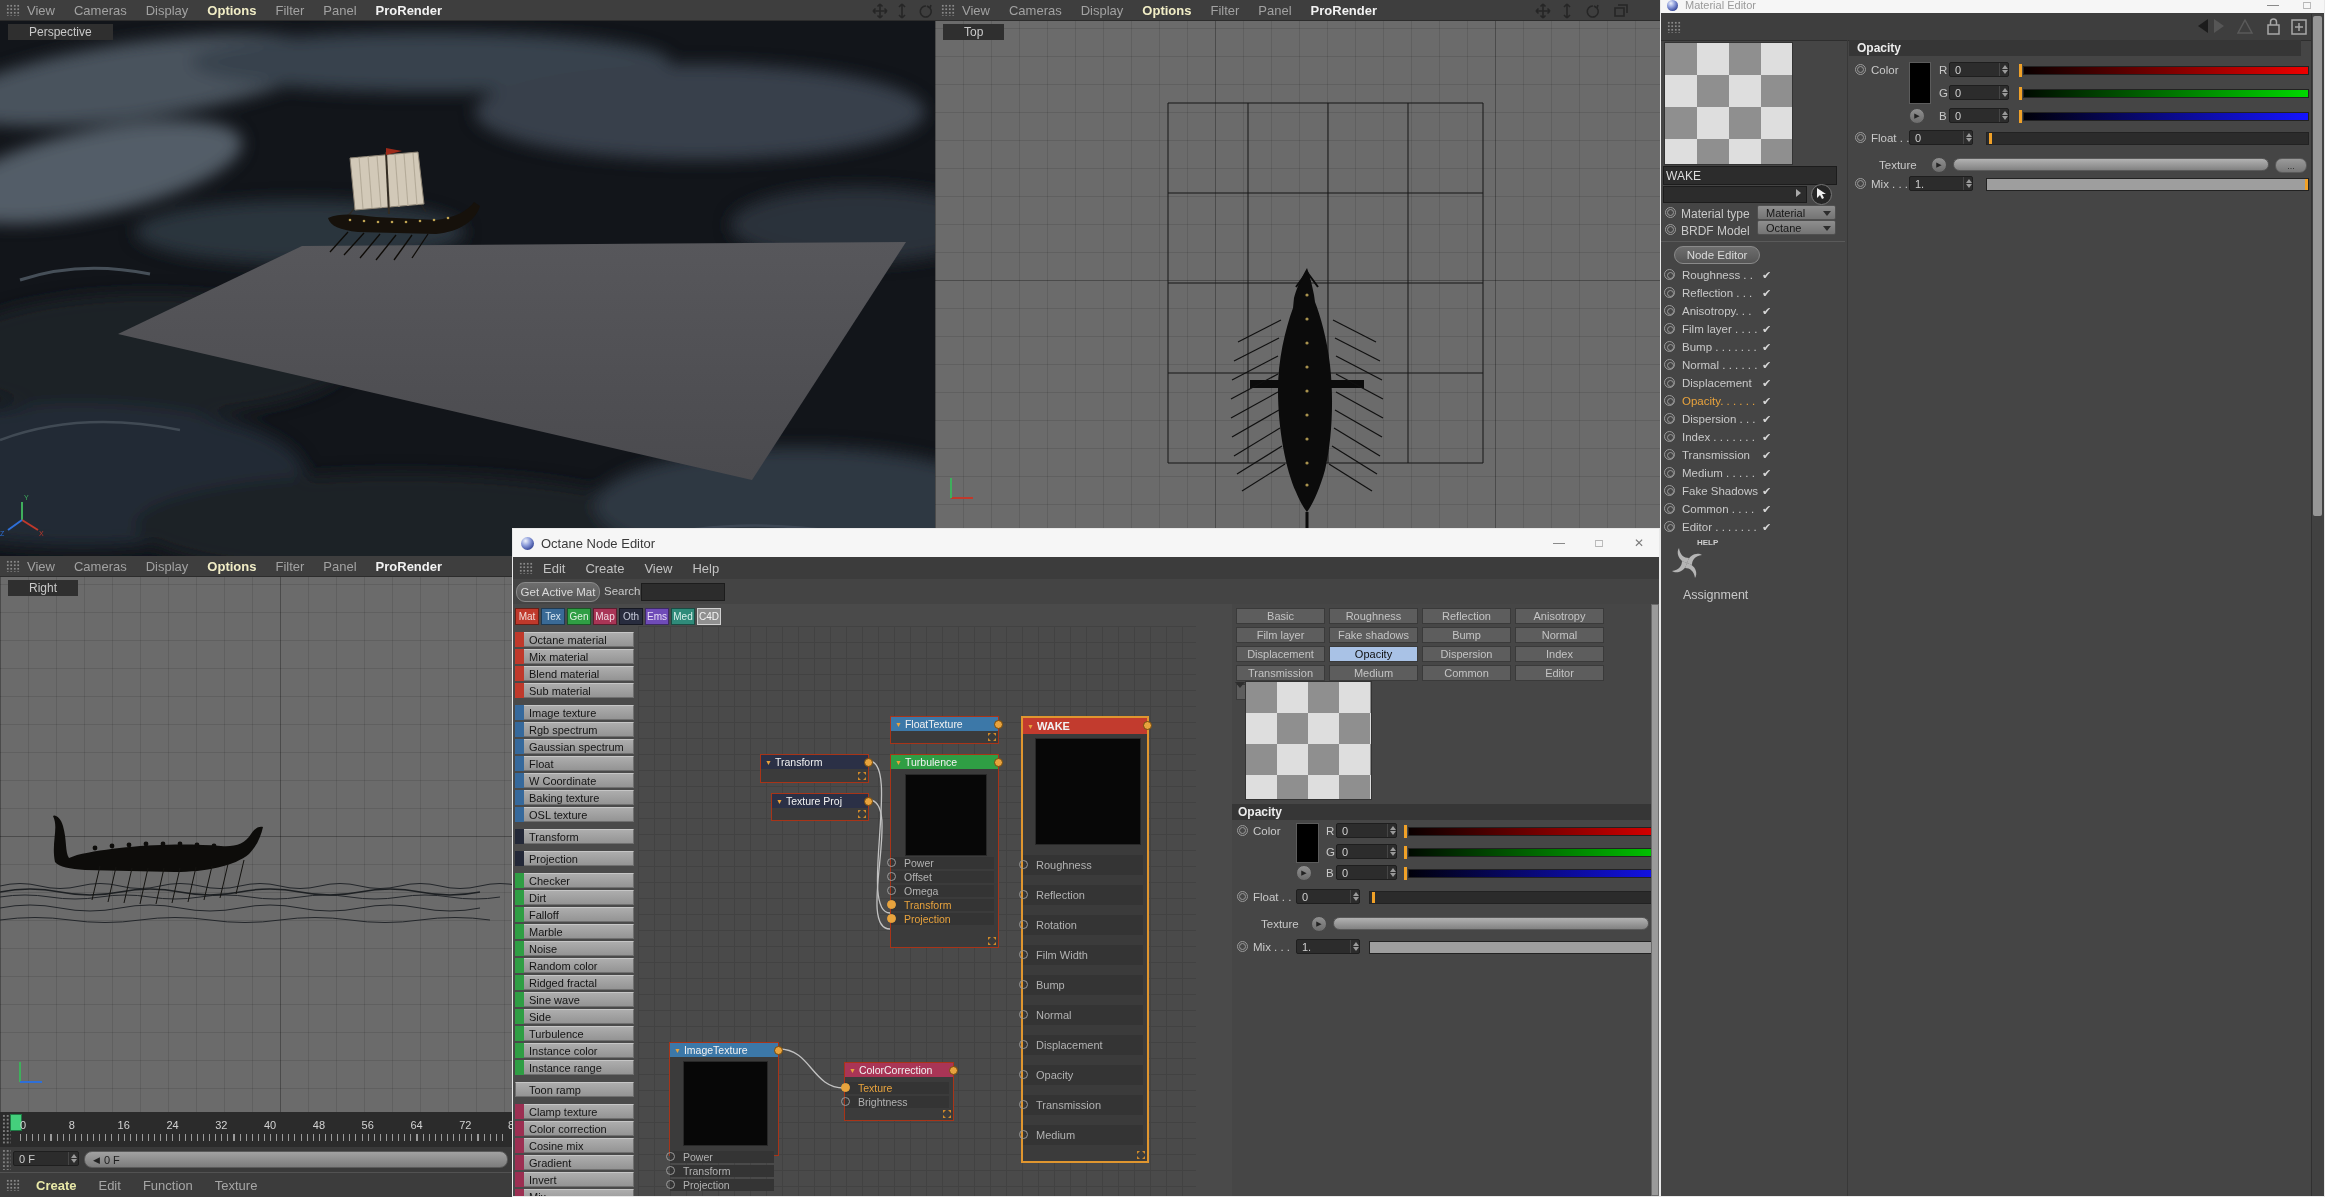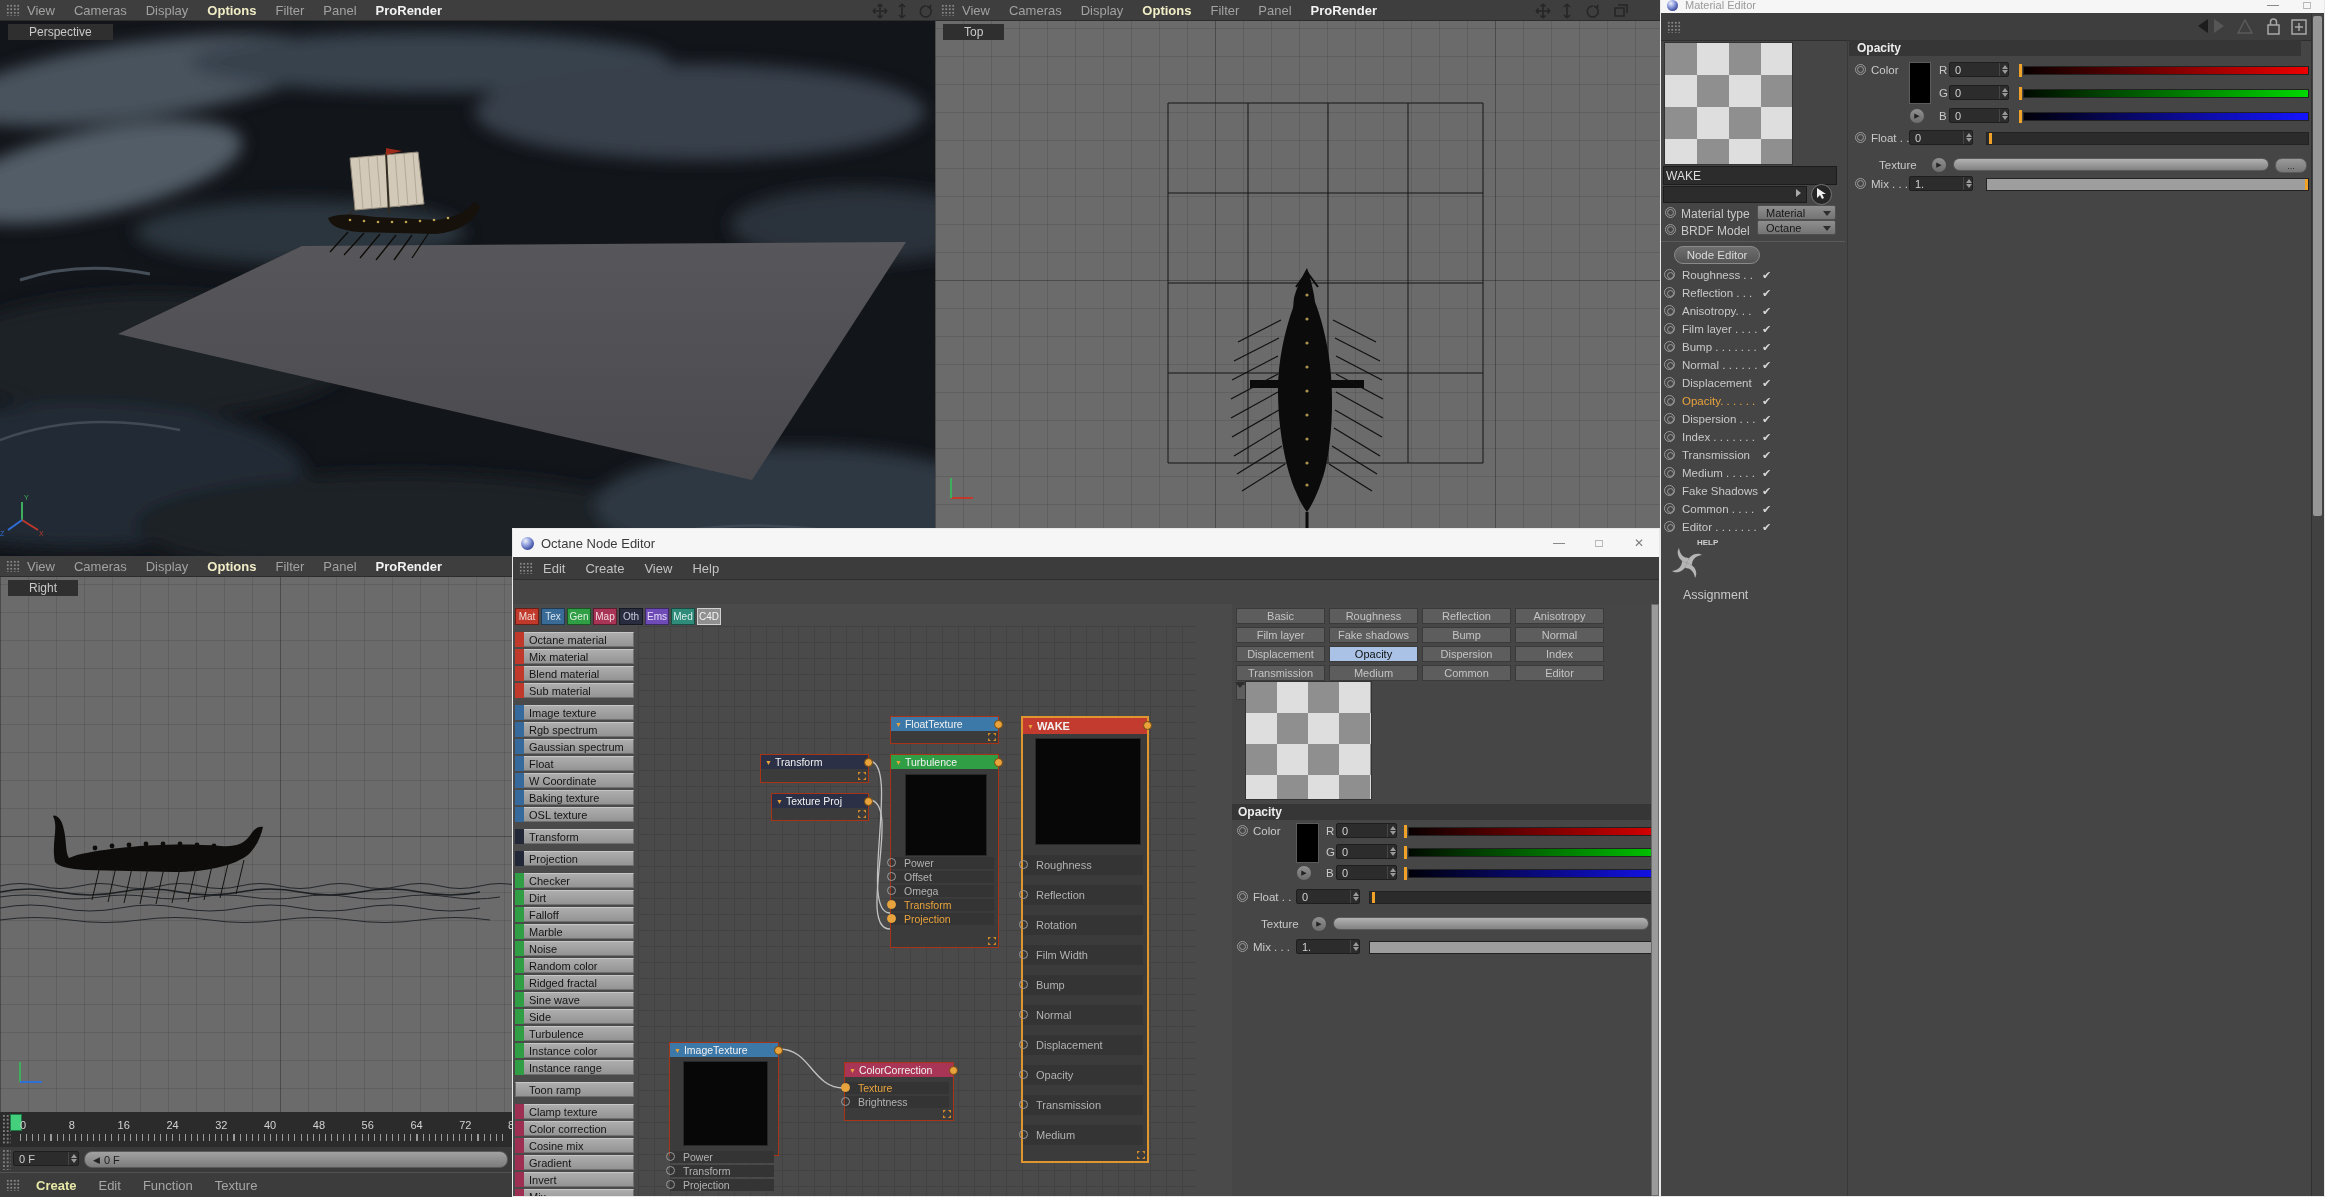--- a/index.html
+++ b/index.html
@@ -396,20 +396,25 @@
     <div class="menubar" style="left:0;top:28px;right:0;height:22px;">
       <span class="grip" style="top:5px;"></span>
       <div style="display:flex;gap:20px;">
 
       <span>Edit</span>
           <span>Create</span>
           <span>View</span>
           <span>Help</span>
         </div>
     </div>
+    <div class="abs" style="left:0;top:50px;right:0;height:25px;background:#444;border-bottom:1px solid #333;">
+      <div class="pillbtn" style="position:absolute;left:3px;top:3px;width:82px;height:18px;">Get Active Mat</div>
+      <span class="lbl" style="left:91px;top:6px;">Search</span>
+      <input class="sinput" style="position: absolute; left: 128px; top: 4px; width: 78px; height: 14px;" value="">
+    </div>
 
     <div class="abs" id="necontent" style="left:0;top:75px;width:1146px;height:592px;background:#4a4a4a;overflow:hidden;">
 
       <div class="abs" style="left:1px;top:3px;display:flex;">
 
       <span class="tab" style="background: rgb(192, 57, 43); color: rgb(242, 220, 216);">Mat</span>
           <span class="tab" style="background: rgb(58, 106, 150); color: rgb(216, 230, 242);">Tex</span>
           <span class="tab" style="background: rgb(47, 158, 68); color: rgb(222, 242, 224);">Gen</span>
           <span class="tab" style="background: rgb(169, 53, 86); color: rgb(242, 218, 226);">Map</span>
           <span class="tab" style="background: rgb(40, 44, 62); color: rgb(198, 202, 218);">Oth</span>

